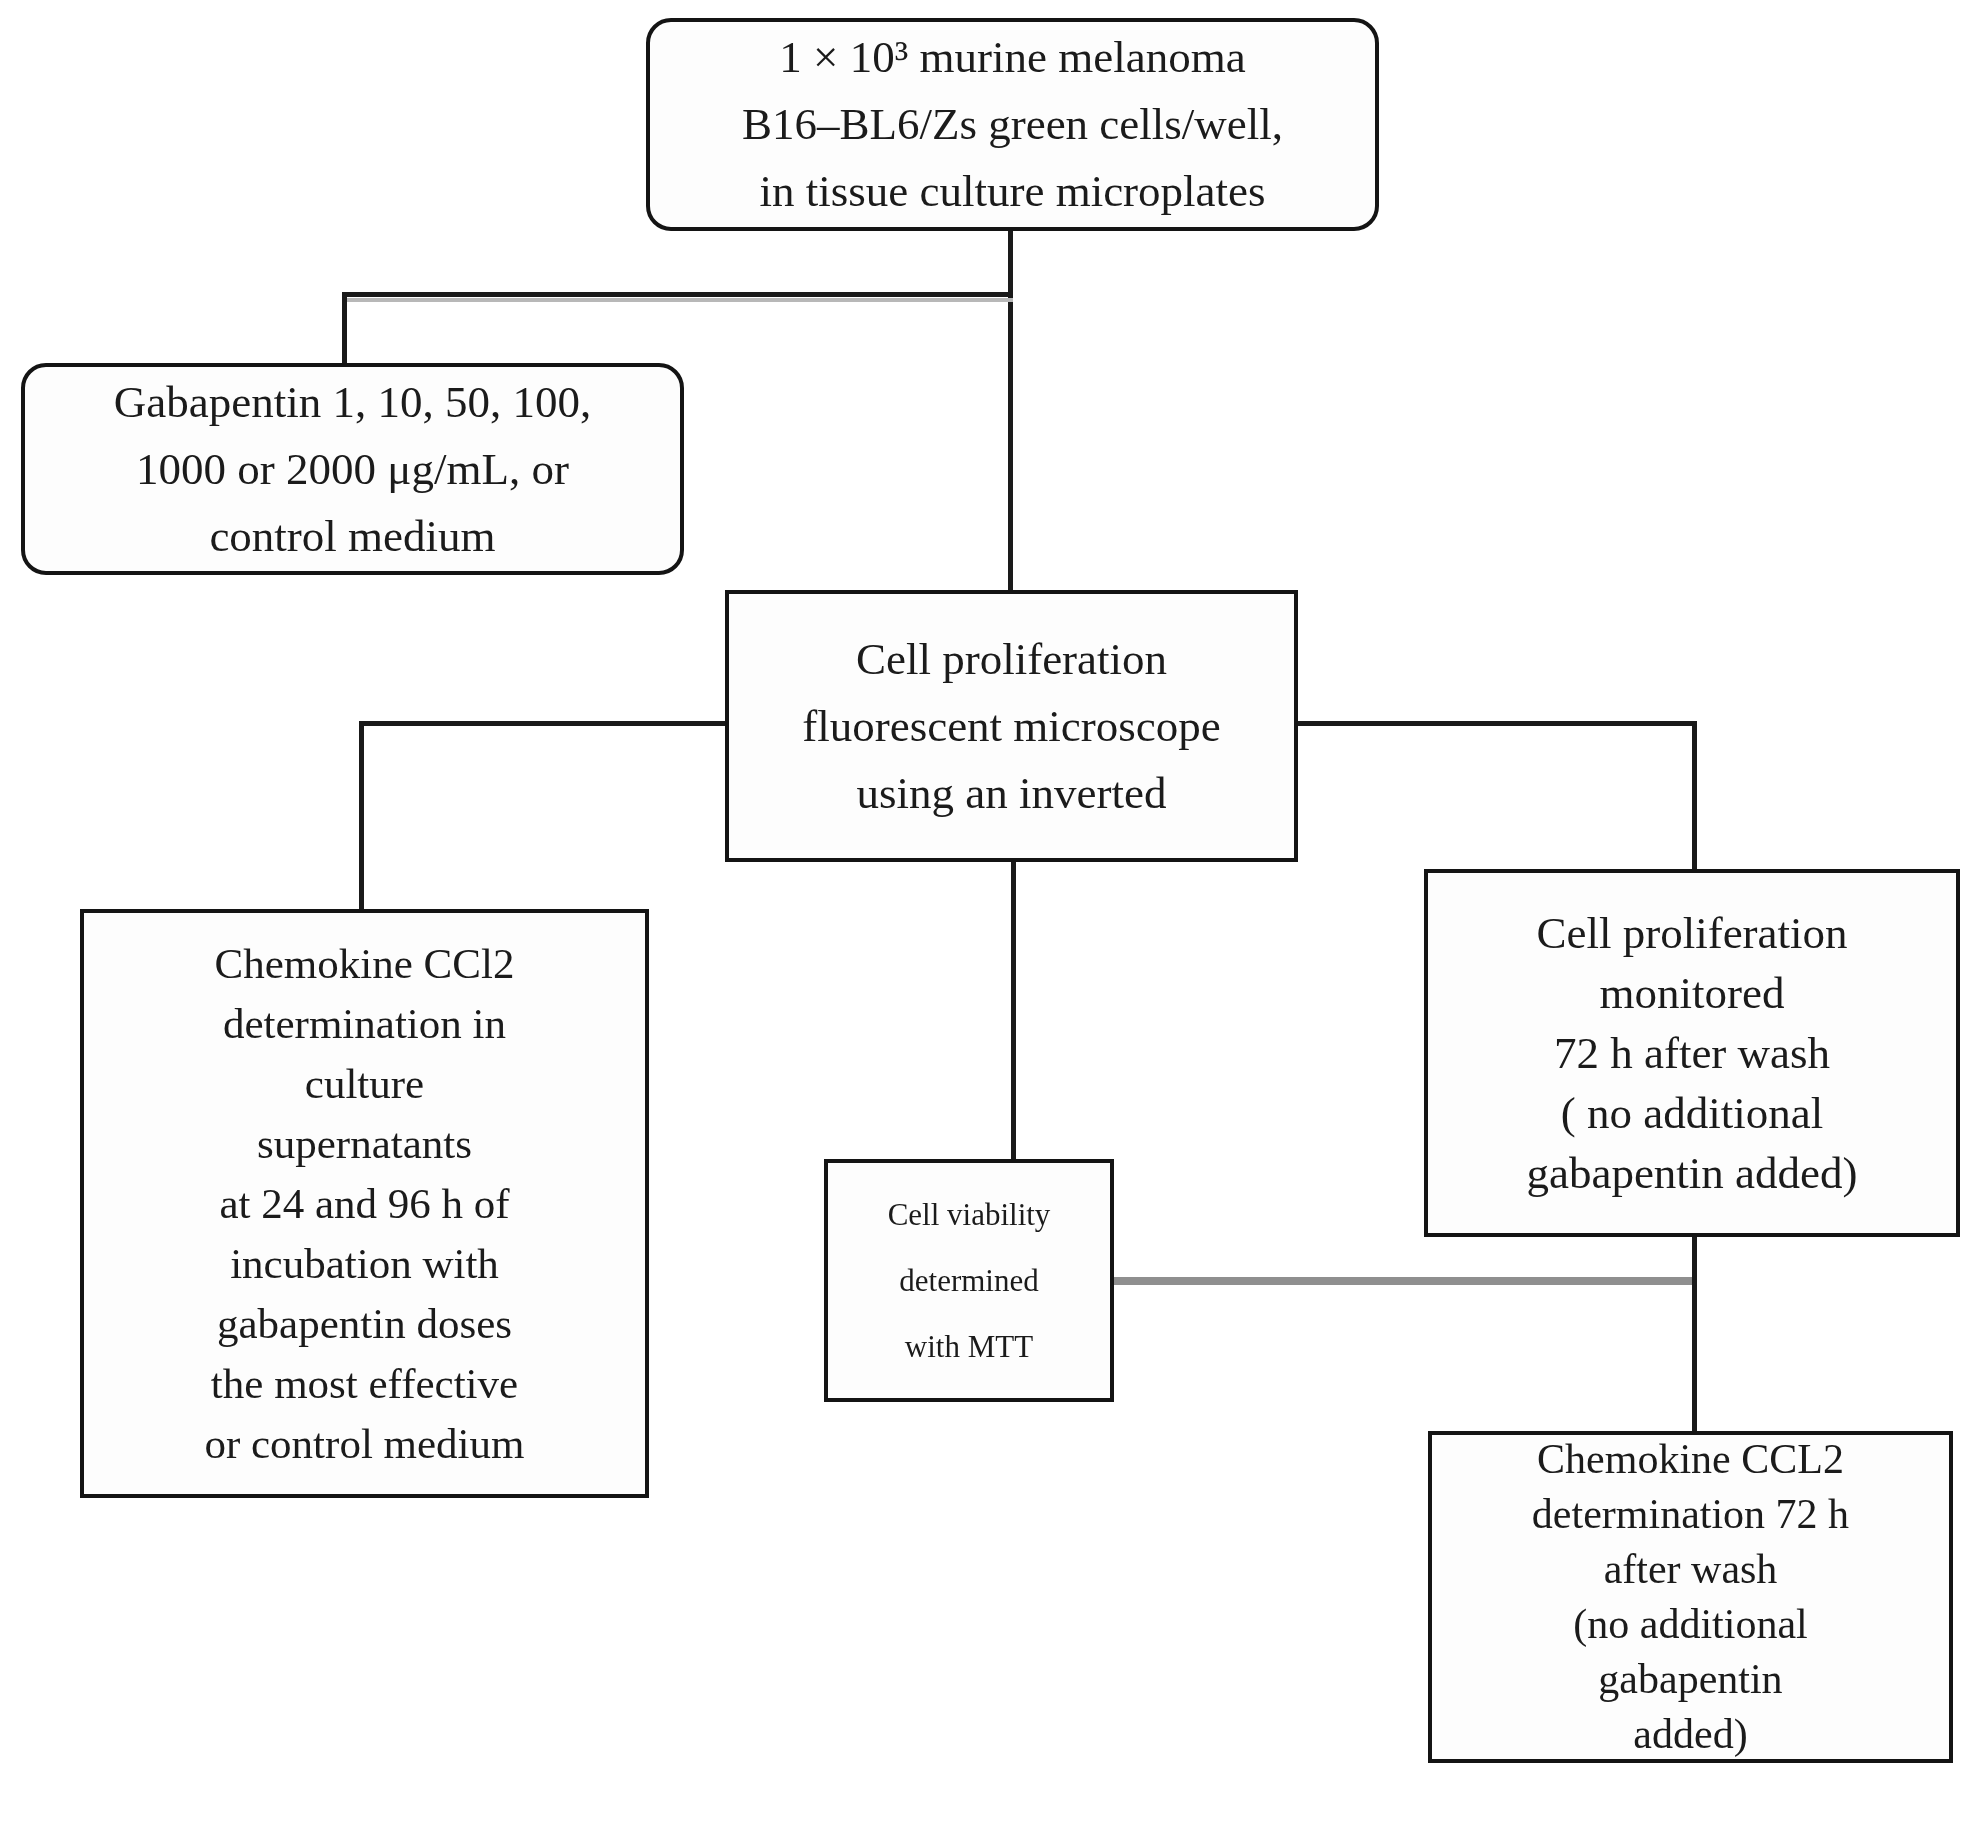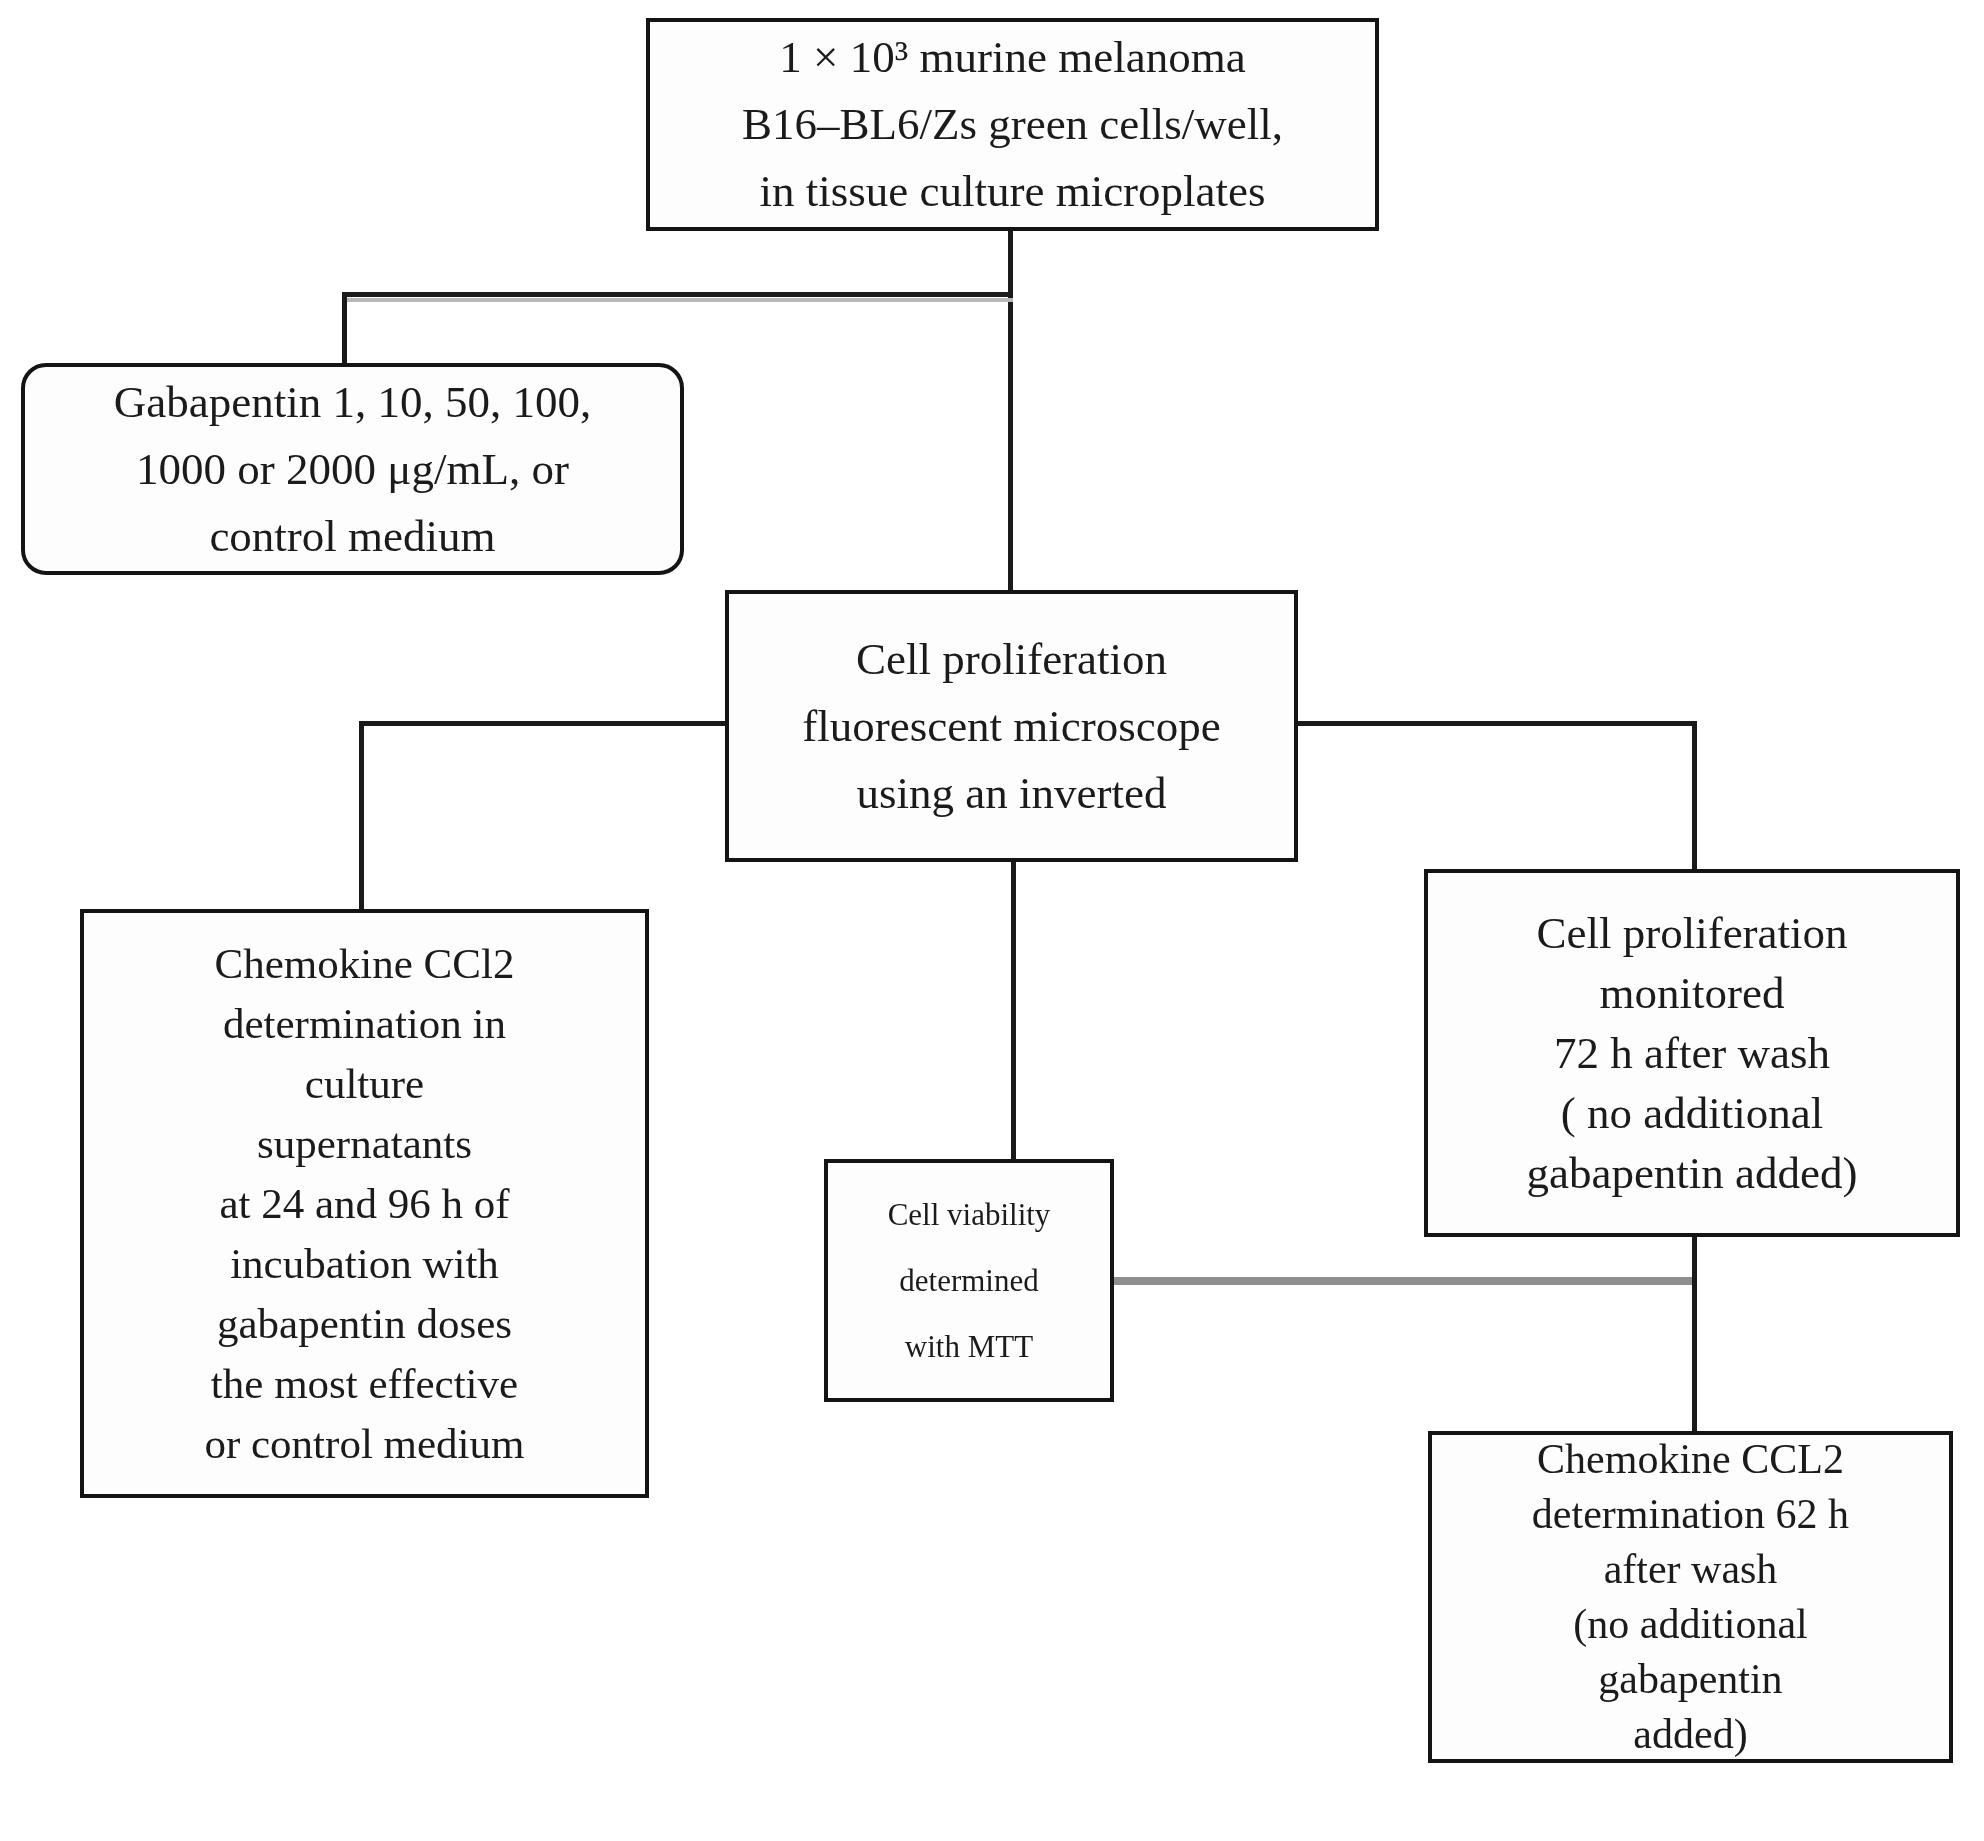--- a/index.html
+++ b/index.html
@@ -21,21 +21,21 @@
     justify-content:center;
     align-items:center;
     text-align:center;
   }
   .fc-line{white-space:nowrap;}
   .conn{position:absolute;background:#1a1a1a;}
   .conn-gray{position:absolute;background:#8f8f8f;}
   .conn-shadow{position:absolute;background:#b8b8b8;}
 
   
-  #box-top            {left:646px;  top:17.5px;   width:733px; height:213px; font-size:45px; line-height:67px;}
+  #box-top            {left:646px;  top:17.5px;   width:733px; height:213px; font-size:45px; line-height:67px;border-radius:25px;}
   #box-gabapentin     {left:21px;   top:363px;  width:663px;  height:212px; font-size:45px; line-height:67px;border-radius:25px;}
   #box-proliferation96{left:725px; top:590px;  width:573px;  height:272px; font-size:45px; line-height:67px;}
   #box-ccl2-early     {left:80px;  top:909px; width:569px;  height:589px; font-size:43px; line-height:60px;}
   #box-mtt            {left:824px; top:1159px; width:290px;  height:243px; font-size:31px; line-height:66px;}
   #box-prolif-wash    {left:1424px; top:869px; width:536px;  height:368px; font-size:45px; line-height:60px;}
   #box-ccl2-wash      {left:1428px; top:1431px; width:525px;  height:332px; font-size:42px; line-height:55px;}
 
   
   #conn-top-to-center    {left:1008px; top:229px;  width:4.9px;   height:363px;}
   #conn-branch-left-h    {left:342px;  top:292px;  width:671px; height:4.9px;}
@@ -105,21 +105,21 @@
   <div class="fc-box" id="box-prolif-wash">
     <div class="fc-line">Cell proliferation</div>
     <div class="fc-line">monitored</div>
     <div class="fc-line">72 h after wash</div>
     <div class="fc-line">( no additional</div>
     <div class="fc-line">gabapentin added)</div>
   </div>
 
   <div class="fc-box" id="box-ccl2-wash">
     <div class="fc-line">Chemokine CCL2</div>
-    <div class="fc-line">determination 62 h</div>
+    <div class="fc-line">determination 72 h</div>
     <div class="fc-line">after wash</div>
     <div class="fc-line">(no additional</div>
     <div class="fc-line">gabapentin</div>
     <div class="fc-line">added)</div>
   </div>
 
 </div>
 
 
 </body></html>

